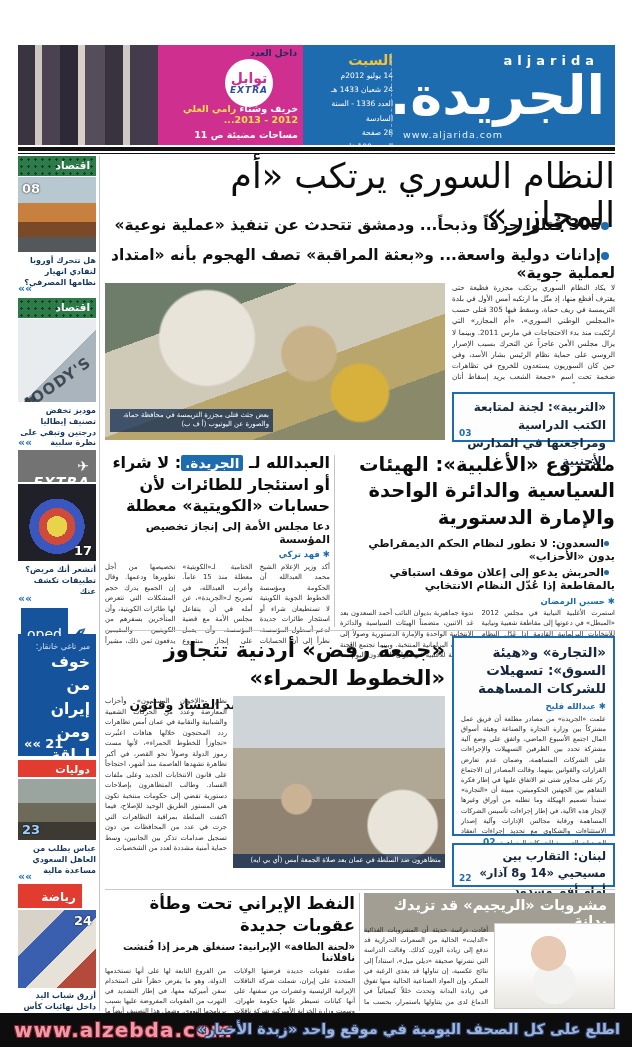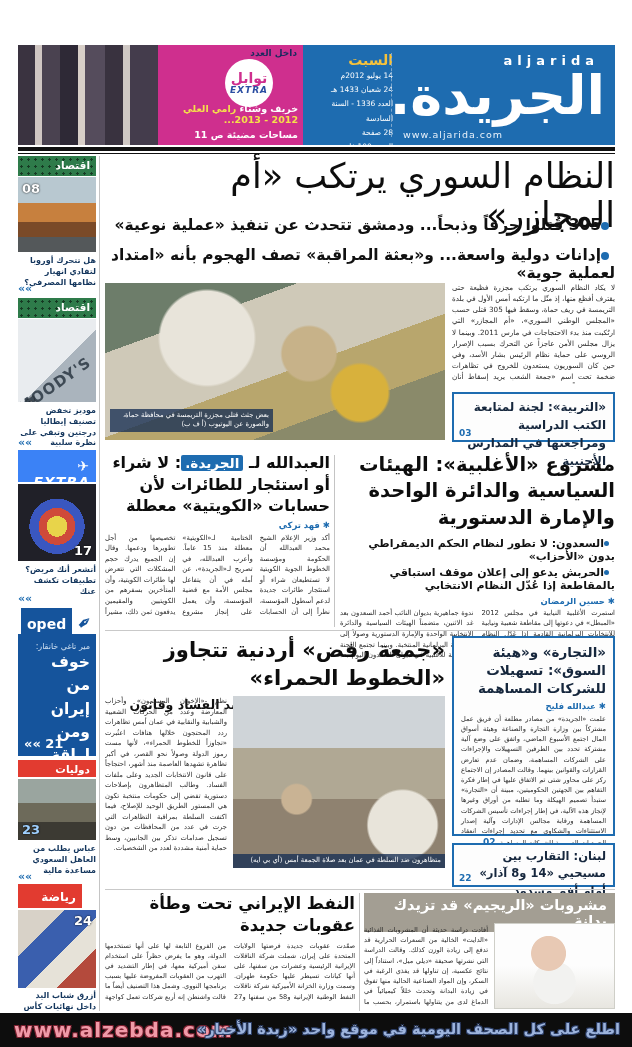--- a/index.html
+++ b/index.html
@@ -21,33 +21,33 @@
   .mh-logo{color:#fff;font-weight:bold;font-size:54px;line-height:1;}
   .mh-url{color:#e8f1fa;font-size:9.5px;letter-spacing:1px;}
   .mh-date{color:#fff;font-size:7.5px;line-height:1.9;text-align:right;}
   .mh-day{color:#f5c23c;font-size:14px;font-weight:bold;line-height:1.2;}
   .mh-sep{border-left:1px dashed #7fa8cd;}
   .blackrule{border-top:4px solid #111;border-bottom:1px solid #111;height:2px;}
   
   .sb-label{color:#fff;font-weight:bold;font-size:10.5px;text-align:right;padding:3px 6px 2px 2px;box-sizing:border-box;}
   .sb-green{background:#2e7b4a;background-image:radial-gradient(#153a23 1px,transparent 1.2px);background-size:7px 7px;}
   .sb-red{background:#e23b30;}
-  .sb-pink{background:#3b82f6;font-style:italic;letter-spacing:1px;}
+  .sb-pink{background:#737373;font-style:italic;letter-spacing:1px;}
   .sb-caption{font-size:8px;font-weight:bold;color:#15375e;text-align:right;line-height:1.35;}
   .sb-chev{color:#1e6cb0;font-weight:bold;font-size:11px;}
   .sb-pg{position:absolute;color:#fff;font-weight:bold;font-size:13px;text-shadow:0 0 2px #000;}
   .ph{overflow:hidden;}
   .ph-city{background:linear-gradient(180deg,#b8c8d0 0 35%,#c7803e 35% 60%,#7a4a28 60% 80%,#54585a 80% 100%);}
   .ph-moody{background:linear-gradient(135deg,#e9ecef 0 55%,#aab4bd 55% 100%);position:relative;}
   .ph-moody span{position:absolute;left:-6px;bottom:8px;transform:rotate(-35deg);font-weight:bold;font-size:15px;color:#3e4a55;letter-spacing:1px;}
   .ph-brain{background:radial-gradient(circle at 50% 55%,#e8d44a 0 18%,#cf4a3a 18% 32%,#3a57c0 32% 48%,#202028 48% 100%);}
   .ph-protest{background:linear-gradient(180deg,#9aa59f 0 40%,#6d6a5a 40% 70%,#3c3a33 70% 100%);}
   .ph-hand{background:linear-gradient(135deg,#d8d2c8 0 30%,#3a5fae 30% 55%,#e6e2d8 55% 75%,#b44a3c 75% 100%);}
   .oped-strip{background:#fff;border-bottom:2px solid #15549c;}
-  .oped-logo{background:#15549c;color:#fff;font-weight:bold;font-size:14px;padding:8px 6px;display:inline-block;}
+  .oped-logo{background:#15549c;color:#fff;font-weight:normal;font-size:14px;padding:18px 6px;display:inline-block;}
   .oped-pen{color:#15549c;font-size:18px;display:inline-block;transform:rotate(-40deg);}
   .oped-body{background:#15549c;color:#fff;text-align:right;}
   .oped-author{font-size:8px;color:#cfe0f2;}
   .oped-title{font-size:15.5px;font-weight:bold;line-height:1.5;}
   .oped-pg{color:#fff;font-weight:bold;font-size:13px;}
   .vline{border-left:1px solid #c4c4c4;}
   .hline{border-top:1px solid #c9c9c9;}
   
   .m-head{font-weight:normal;font-size:35px;color:#0d0d0d;text-align:right;line-height:1.1;}
   .m-bullet{font-weight:bold;font-size:15.5px;text-align:right;color:#111;}
@@ -178,20 +178,21 @@
 
   <div class="abs bluebox" style="left:452px;top:392px;width:163px;height:50px;">
     <div class="bb-text rtl" style="padding:4px 7px 0;">«التربية»: لجنة لمتابعة الكتب الدراسية ومراجعتها في المدارس الأجنبية</div>
     <span class="pg abs" style="left:5px;bottom:2px;">03</span>
   </div>
 
   <div class="abs vline" style="left:334px;top:455px;height:172px;"></div>
 
   <div class="abs" style="left:105px;top:452px;width:225px;height:176px;">
     <div class="art-head rtl" style="font-size:16px;"><span>العبدالله لـ </span><span class="brand-chip">الجريدة.</span><span>: لا شراء أو استئجار للطائرات لأن حسابات «الكويتية» معطلة</span></div>
+    <div class="subhead rtl" style="margin-top:3px;">دعا مجلس الأمة إلى إنجاز تخصيص المؤسسة</div>
     <div class="byline rtl" style="margin-top:3px;">✱ فهد تركي</div>
     <div class="bodytxt rtl cols3" style="margin-top:3px;height:88px;overflow:hidden;font-size:6.8px;"><span>أكد وزير الإعلام الشيخ محمد العبدالله أن الحكومة ومؤسسة الخطوط الجوية الكويتية لا تستطيعان شراء أو استئجار طائرات جديدة لدعم أسطول المؤسسة، نظراً إلى أن الحسابات الختامية لـ«الكويتية» معطلة منذ 15 عاماً. وأعرب العبدالله، في تصريح لـ«الجريدة»، عن أمله في أن يتفاعل مجلس الأمة مع قضية المؤسسة، وأن يعمل على إنجاز مشروع تخصيصها من أجل تطويرها ودعمها. وقال إن الجميع يدرك حجم المشكلات التي تتعرض لها طائرات الكويتية، وأن المتأخرين بسفرهم من الكويتيين والمقيمين يدفعون ثمن ذلك، مشيراً إلى أن كل الإجراءات الكفيلة بإصلاح الوضع تحتاج إلى إرادة وإلى أن تكون المؤسسة في أحسن حالاتها.</span> </div>
   </div>
 
   <div class="abs" style="left:340px;top:452px;width:275px;height:176px;">
     <div class="art-head rtl" style="font-size:19.5px;">مشروع «الأغلبية»: الهيئات السياسية والدائرة الواحدة والإمارة الدستورية</div>
     <div class="m-bullet rtl" style="font-size:11px;margin-top:6px;"><span class="dot" style="width:5px;height:5px;"></span><span>السعدون: لا تطور لنظام الحكم الديمقراطي بدون «الأحزاب»</span></div>
     <div class="m-bullet rtl" style="font-size:11px;margin-top:3px;"><span class="dot" style="width:5px;height:5px;"></span><span>الحربش يدعو إلى إعلان موقف استباقي بالمقاطعة إذا عُدّل النظام الانتخابي</span></div>
     <div class="byline rtl" style="margin-top:4px;">✱ حسين الرمضان</div>
     <div class="bodytxt rtl cols2" style="margin-top:2px;height:62px;overflow:hidden;font-size:6.8px;"><span>استمرت الأغلبية النيابية في مجلس 2012 «المبطل» في دعوتها إلى مقاطعة شعبية ونيابية للانتخابات البرلمانية القادمة إذا عُدّل النظام الانتخابي، في وقت اتضحت ملامح مشروع برنامجها للإصلاح السياسي، الذي ستعلنه في ندوة جماهيرية بديوان النائب أحمد السعدون بعد غد الاثنين، متضمناً الهيئات السياسية والدائرة الانتخابية الواحدة والإمارة الدستورية وصولاً إلى الحكومة البرلمانية المنتخبة. وبينما تجتمع اللجنة التنسيقية للأغلبية في ديوان السعدون اليوم بعد صلاة العشاء مع القوى الشبابية للاستماع إلى مقترحاتها وتصوراتها بشأن الإصلاح السياسي المنشود.</span> </div>
@@ -216,20 +217,21 @@
 
   <div class="abs bluebox" style="left:452px;top:843px;width:163px;height:44px;">
     <div class="bb-text rtl" style="padding:3px 7px 0;font-size:11.5px;">لبنان: التقارب بين مسيحيي «14 و8 آذار» أمام أفق مسدود</div>
     <span class="pg abs" style="left:5px;bottom:2px;">22</span>
   </div>
 
   <div class="abs hline" style="left:105px;top:889px;width:510px;"></div>
 
   <div class="abs" style="left:105px;top:893px;width:250px;height:118px;">
     <div class="art-head rtl" style="font-size:16.5px;">النفط الإيراني تحت وطأة عقوبات جديدة</div>
+    <div class="subhead rtl" style="font-size:10px;margin-top:3px;">«لجنة الطاقة» الإيرانية: سنغلق هرمز إذا فُتشت ناقلاتنا</div>
     <div class="bodytxt rtl cols2" style="margin-top:3px;height:70px;overflow:hidden;font-size:6.6px;"><span>صعّدت عقوبات جديدة فرضتها الولايات المتحدة على إيران، شملت شركة الناقلات الإيرانية الرئيسية وعشرات من سفنها، على أنها كيانات تسيطر عليها حكومة طهران. وسمت وزارة الخزانة الأميركية شركة ناقلات النفط الوطنية الإيرانية و58 من سفنها و27 من الفروع التابعة لها على أنها تستخدمها الدولة، وهو ما يفرض حظراً على استخدام سفن أميركية معها، في إطار التشديد في التهرب من العقوبات المفروضة عليها بسبب برنامجها النووي. وشمل هذا التصنيف أيضاً ما قالت واشنطن إنه أربع شركات تعمل كواجهة لشركة النفط الحكومية الإيرانية. وقال مسؤول أميركي في تصريح صحافي إن هذه الإجراءات سيكون لها بعض الأثر على قدرات إيران على بيع نفطها.</span> </div>
   </div>
 
   <div class="abs vline" style="left:359px;top:893px;height:118px;"></div>
 
   <div class="abs" style="left:364px;top:893px;width:251px;height:118px;">
     <div class="gray-head rtl">مشروبات «الريجيم» قد تزيدك بدانة</div>
     <div class="ph ph-drink" style="position:absolute;left:130px;top:30px;width:121px;height:86px;border:1px solid #cfcfc8;box-sizing:border-box;"></div>
     <div class="bodytxt rtl" style="position:absolute;left:0;top:32px;width:124px;height:84px;overflow:hidden;font-size:6.6px;"><span>أفادت دراسة حديثة أن المشروبات الغذائية «الدايت» الخالية من السعرات الحرارية قد تدفع إلى زيادة الوزن كذلك. وقالت الدراسة التي نشرتها صحيفة «ديلي ميل»، استناداً إلى نتائج عكسية، إن تناولها قد يغذي الرغبة في السكر، وإن المواد الصناعية الحالية منها تفوق في زيادة البدانة وتحدث خللاً كيميائياً في الدماغ لدى من يتناولها باستمرار، بحسب ما أكده العلماء.</span> <span class="pg">02</span></div>
   </div>

